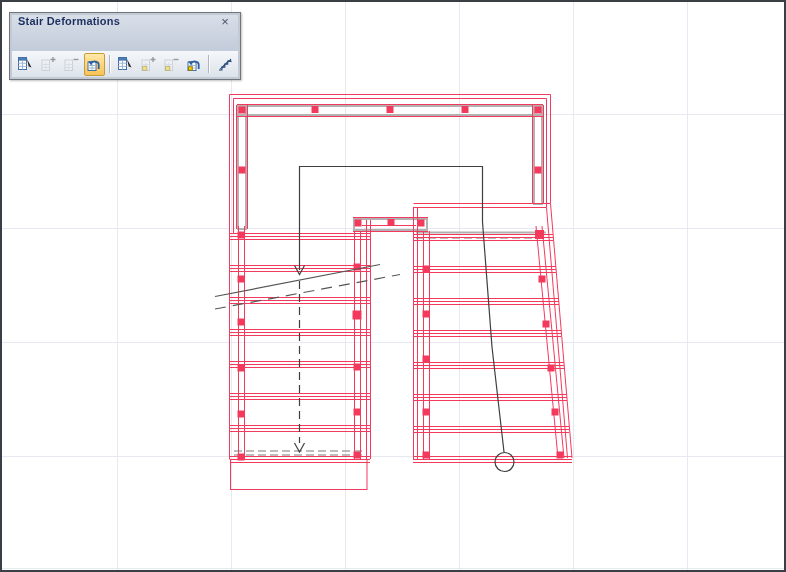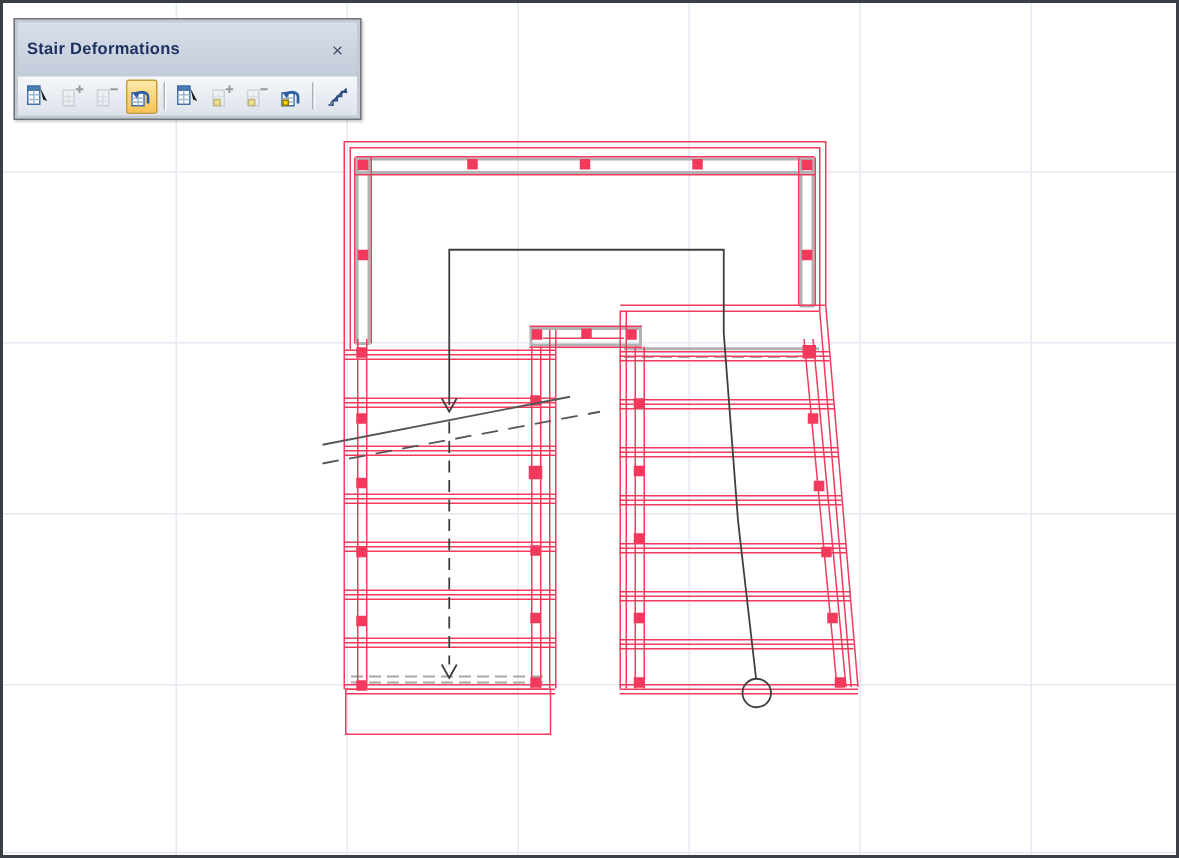--- a/index.html
+++ b/index.html
@@ -1,20 +1,20 @@
 <!DOCTYPE html>
 <html><head>
 <meta charset="utf-8">
 <style>
   html,body{margin:0;padding:0;background:#fff;font-family:"Liberation Sans",sans-serif;}
   .screen{position:relative;width:786px;height:572px;box-sizing:border-box;border:2px solid #3a3f45;background:#fff;overflow:hidden;}
   .drawing{position:absolute;left:0;top:0;width:782px;height:568px;}
   
   .toolbar{position:absolute;left:7px;top:10px;width:226px;background:#c3cad4;border:1px solid #70757d;padding:2px;box-shadow:1px 1px 2px rgba(0,0,0,.25);}
-  .tb-title{height:36px;display:flex;align-items:center;padding:0 6px;background:linear-gradient(#d8dfe9,#c2cbda);}
+  .tb-title{height:36px;display:flex;padding:0 6px;background:linear-gradient(#d8dfe9,#c2cbda);}
   .tb-title-text{flex:1;font-size:11px;font-weight:bold;color:#1c2f5e;letter-spacing:.2px;}
   .tb-close{width:14px;text-align:center;font-size:13px;line-height:13px;color:#4a5568;cursor:default;}
   .tb-row{display:flex;align-items:center;height:26px;background:linear-gradient(#f5f7fa,#dde3eb);padding:0 2px;}
   .tb-btn{width:21px;height:21px;display:flex;align-items:center;justify-content:center;border:1px solid transparent;border-radius:2px;margin:0 1px;}
   .tb-btn.active{background:linear-gradient(#ffe9ab,#f8c254);border:1px solid #c79b36;}
   .tb-btn.disabled{opacity:.45;}
   .tb-ico{display:block;width:16px;height:16px;}
   .tb-ico svg{display:block;width:16px;height:16px;}
   .tb-sep{width:0;height:18px;border-left:1px solid #aeb4bc;border-right:1px solid #fdfdfd;margin:0 3px;}
 </style>

